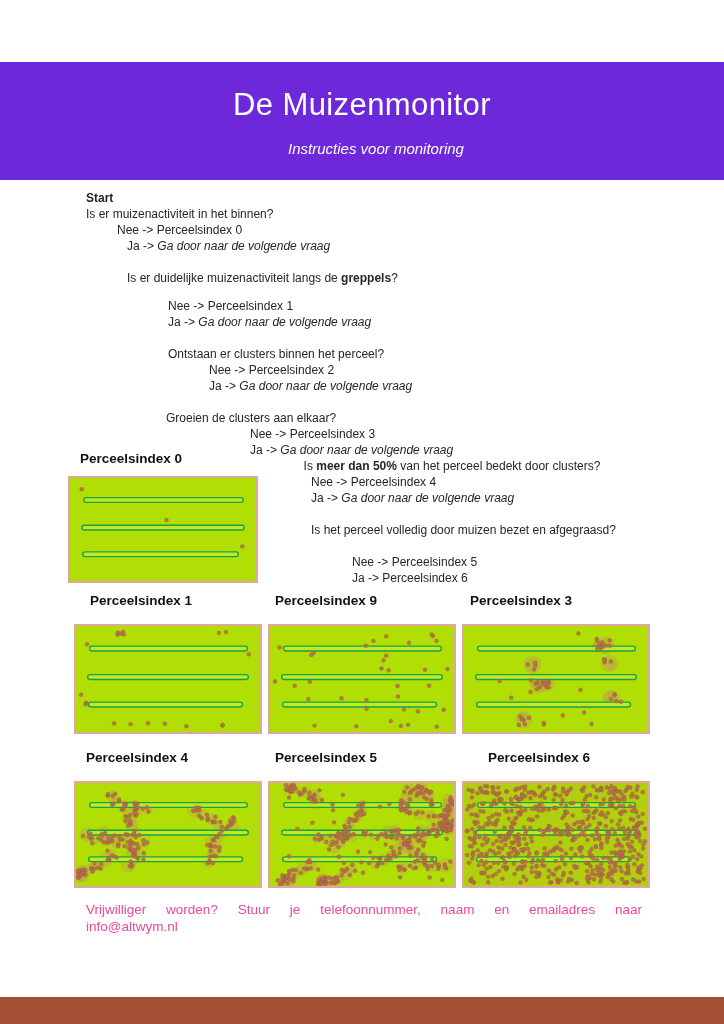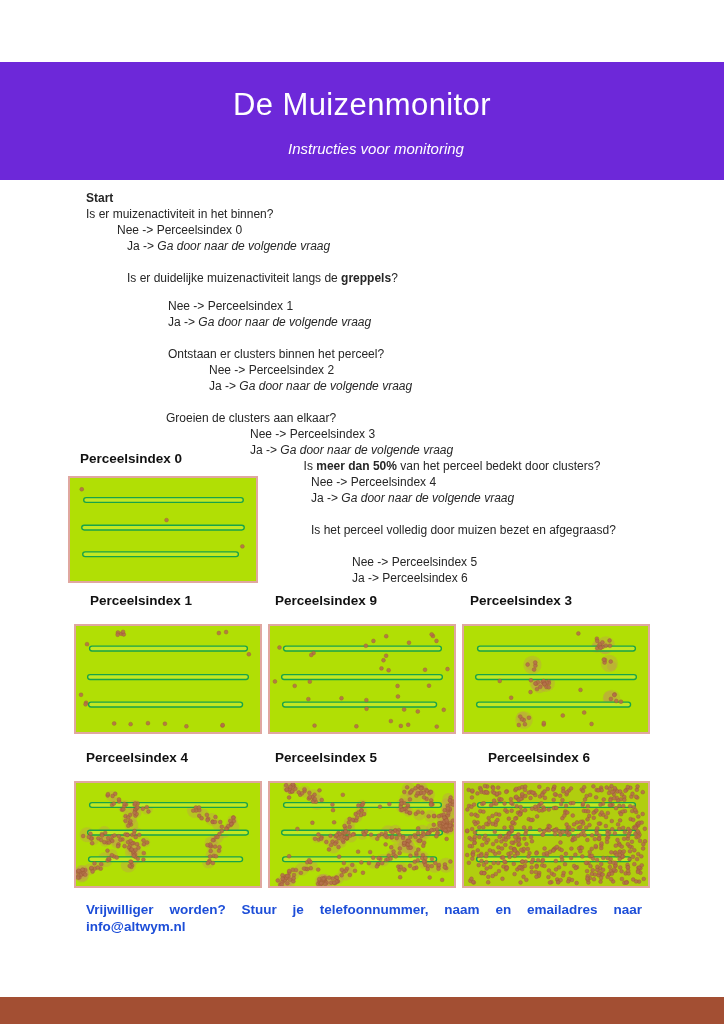--- a/index.html
+++ b/index.html
@@ -40,21 +40,21 @@
   .fig3 { left:462px; top:593px; }  .fig3 figcaption { margin-left:8px;  margin-bottom:16px; }
   .fig1 .field,.fig2 .field,.fig3 .field { width:188px; height:110px; }
 
   .fig4 { left:74px;  top:750px; }  .fig4 figcaption { margin-left:12px; margin-bottom:16px; }
   .fig5 { left:268px; top:750px; }  .fig5 figcaption { margin-left:7px;  margin-bottom:16px; }
   .fig6 { left:462px; top:750px; }  .fig6 figcaption { margin-left:26px; margin-bottom:16px; }
   .fig4 .field,.fig5 .field,.fig6 .field { width:188px; height:107px; }
 
   
   .vol { position:absolute; left:86px; top:901px; width:556px;
-         font-weight:bold; font-size:13.5px; line-height:17px; color:#1d4ed8; }
+         font-weight:normal; font-size:13.5px; line-height:17px; color:#ec4899; }
   .vol .l1 { text-align:justify; text-align-last:justify; }
 </style>
 </head>
 <body>
 
 <div class="page">
 
   <header class="band" id="band" style="background: #6d28d9;">
     <h1>De Muizenmonitor</h1>
     <div class="subtitle">Instructies voor monitoring</div>

